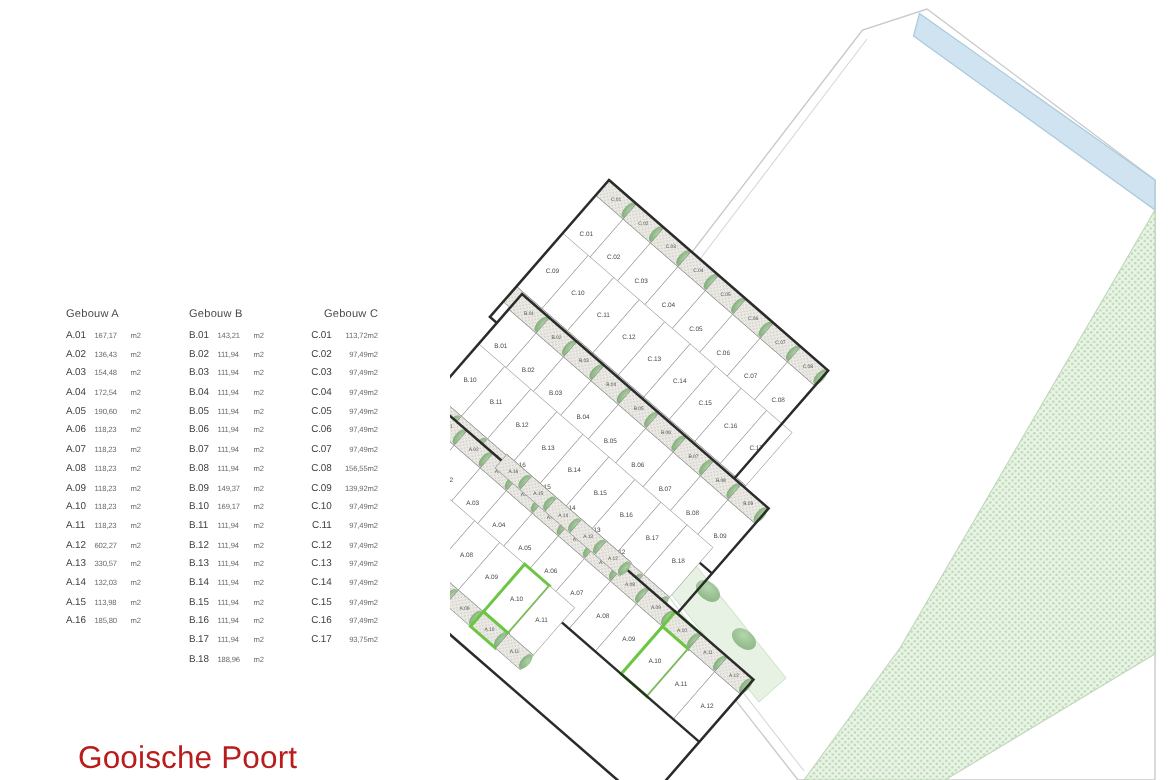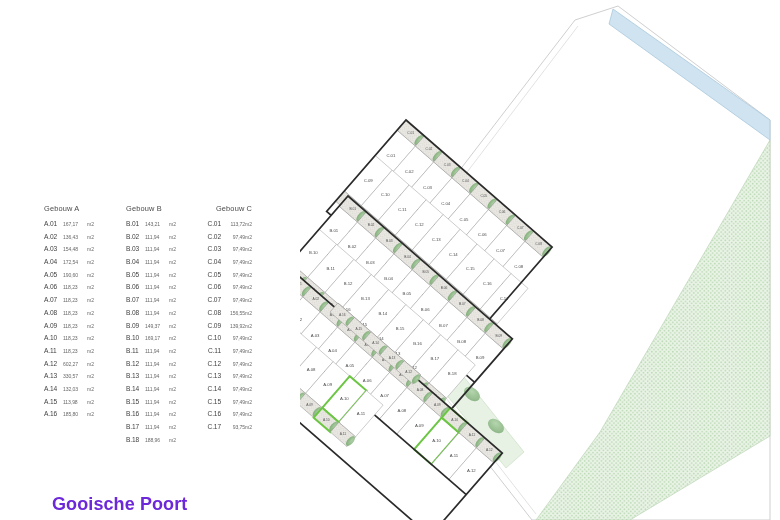--- a/index.html
+++ b/index.html
@@ -25,21 +25,21 @@
     display:flex;align-items:baseline;
     height:12.7px;white-space:nowrap;
   }
   .leg-code{font-size:6.6px;color:#3f3f3f;width:19px;letter-spacing:-.1px;}
   .leg-val{font-size:5.1px;color:#6a6a6a;width:24px;letter-spacing:-.1px;}
   .leg-unit{font-size:5.1px;color:#6a6a6a;}
 
   
   #title{
     position:absolute;left:52px;top:494px;
-    font-size:18px;color:#6d28d9;letter-spacing:.1px;font-weight:700;
+    font-size:21px;color:#b91c1c;letter-spacing:.1px;font-weight:400;
   }
 
   
   #plan{position:absolute;left:300px;top:0;width:480px;height:520px;}
   #plan svg{display:block;}
 
   .unit-lbl{
     font-family:"Liberation Sans","DejaVu Sans",sans-serif;
     font-size:4.3px;fill:#4b4b4b;letter-spacing:-.05px;
   }

